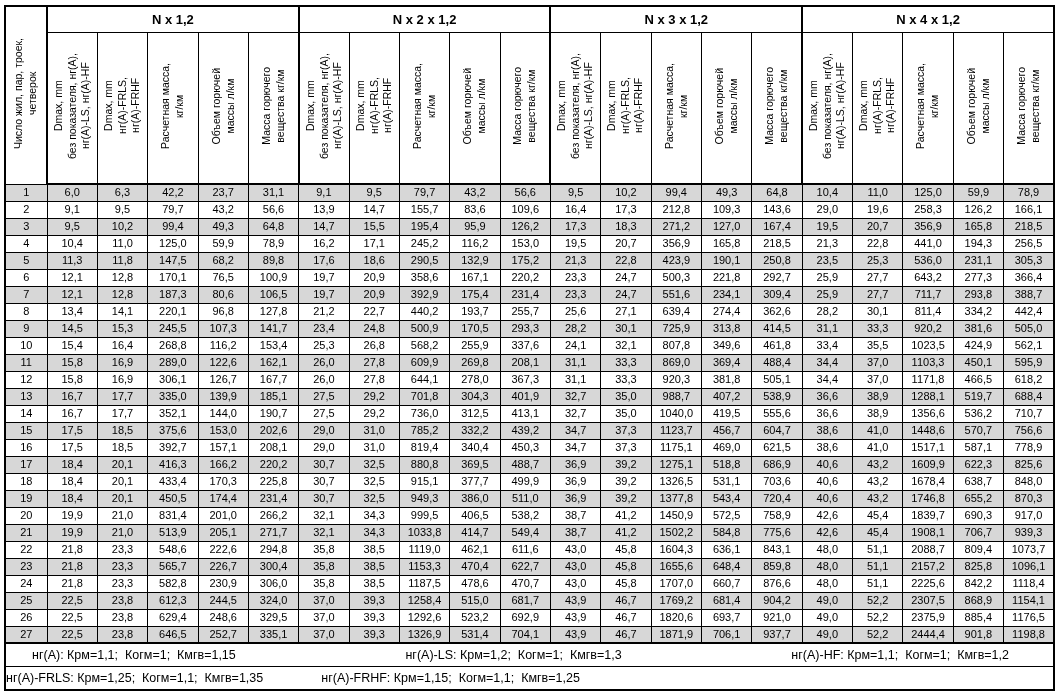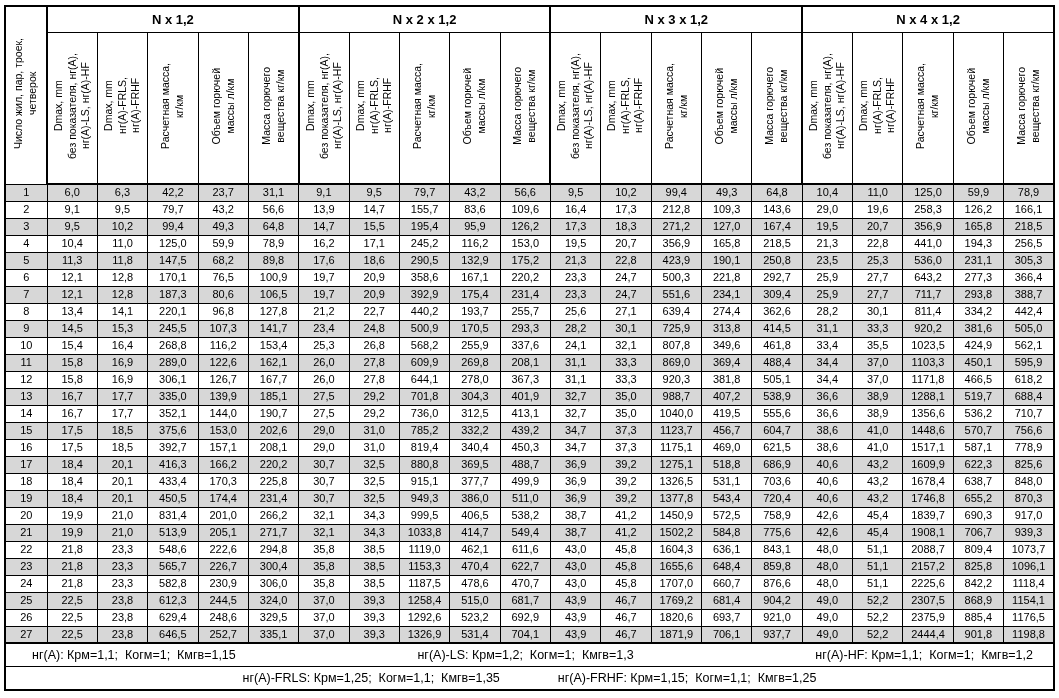--- a/index.html
+++ b/index.html
@@ -74,24 +74,23 @@
   tfoot td { border: 1px solid #000; }
   .foot-line {
     display: flex;
     align-items: center;
     font-size: 12.5px;
     height: 22px;
     white-space: pre;
   }
   .foot-line.l1 {
     justify-content: space-between;
-    padding: 0 20px 0 26px;
+    padding: 0 44px 0 26px;
   }
   .foot-line.l2 {
-    justify-content: center;
     gap: 58px;
   }
 </style>
 </head>
 <body>
 
 <div class="page">
   <table class="cable">
     <colgroup>
       <col class="c-num">

